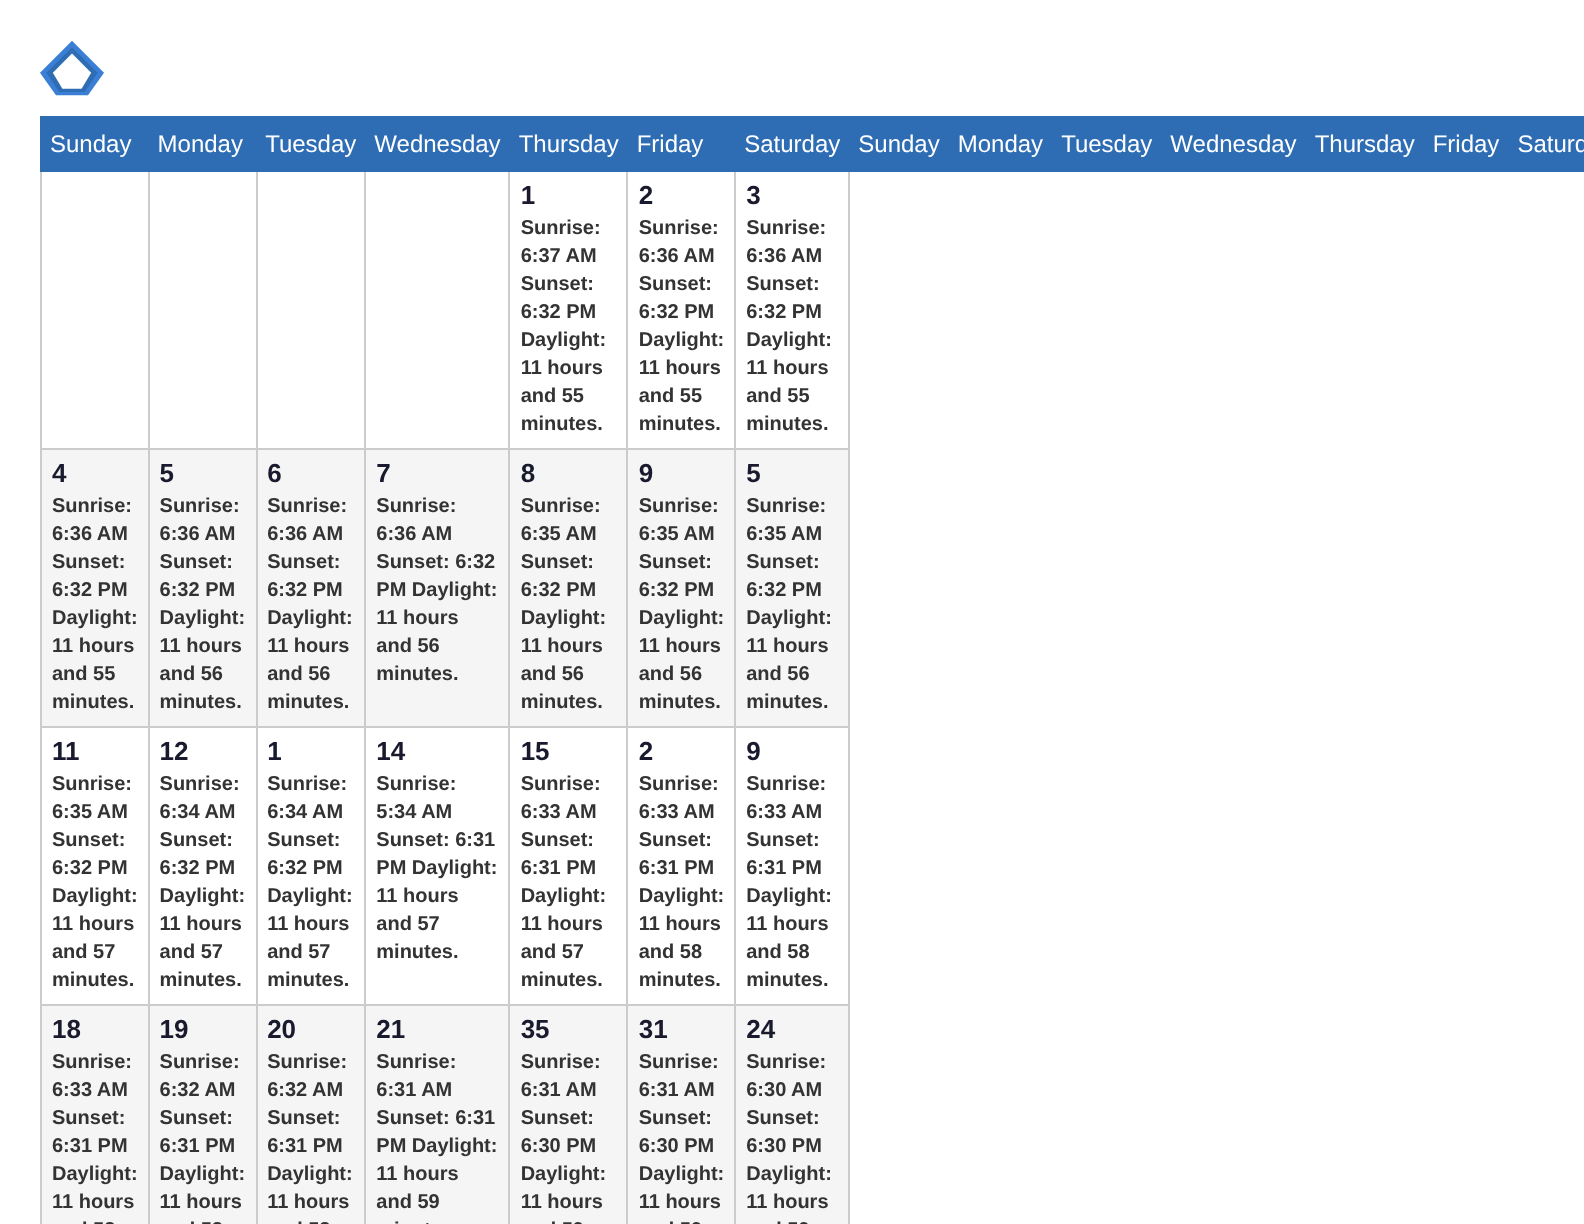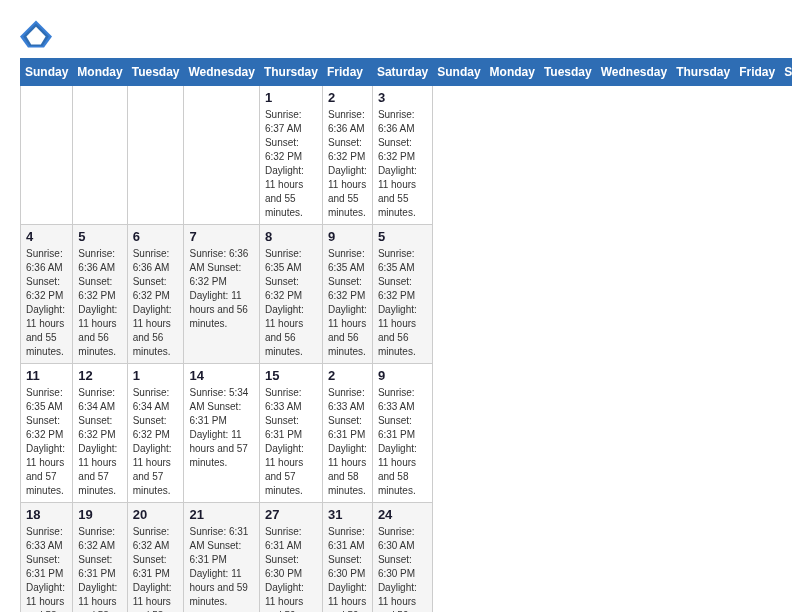--- a/index.html
+++ b/index.html
@@ -51,21 +51,21 @@
       width: 100%;
       border-collapse: collapse;
       font-size: 11px;
     }
     thead tr th {
       background-color: #2e6db4;
       color: #fff;
       padding: 6px 4px;
       text-align: left;
       font-size: 12px;
-      font-weight: bold;
+      font-weight: normal;
       border: 1px solid #2e6db4;
     }
     tbody tr td {
       border: 1px solid #ccc;
       vertical-align: top;
       padding: 4px 5px;
       height: 82px;
       width: 107px;
     }
     tbody tr:nth-child(even) td {
@@ -77,20 +77,21 @@
     .day-num {
       font-size: 13px;
       font-weight: bold;
       color: #1a1a2e;
       margin-bottom: 3px;
     }
     .day-info {
       font-size: 10px;
       color: #333;
       line-height: 1.4;
+      font-weight: bold;
     }
     .empty-cell {
       background-color: #fff;
     }
   </style>
 </head>
 <body>
 
 <div class="header">
   <div class="logo">
@@ -281,21 +282,21 @@
 and 58 minutes.</div>
         </td>
         <td>
           <div class="day-num">21</div>
           <div class="day-info">Sunrise: 6:31 AM
 Sunset: 6:31 PM
 Daylight: 11 hours
 and 59 minutes.</div>
         </td>
         <td>
-          <div class="day-num">27</div>
+          <div class="day-num">35</div>
           <div class="day-info">Sunrise: 6:31 AM
 Sunset: 6:30 PM
 Daylight: 11 hours
 and 59 minutes.</div>
         </td>
         <td>
           <div class="day-num">31</div>
           <div class="day-info">Sunrise: 6:31 AM
 Sunset: 6:30 PM
 Daylight: 11 hours

